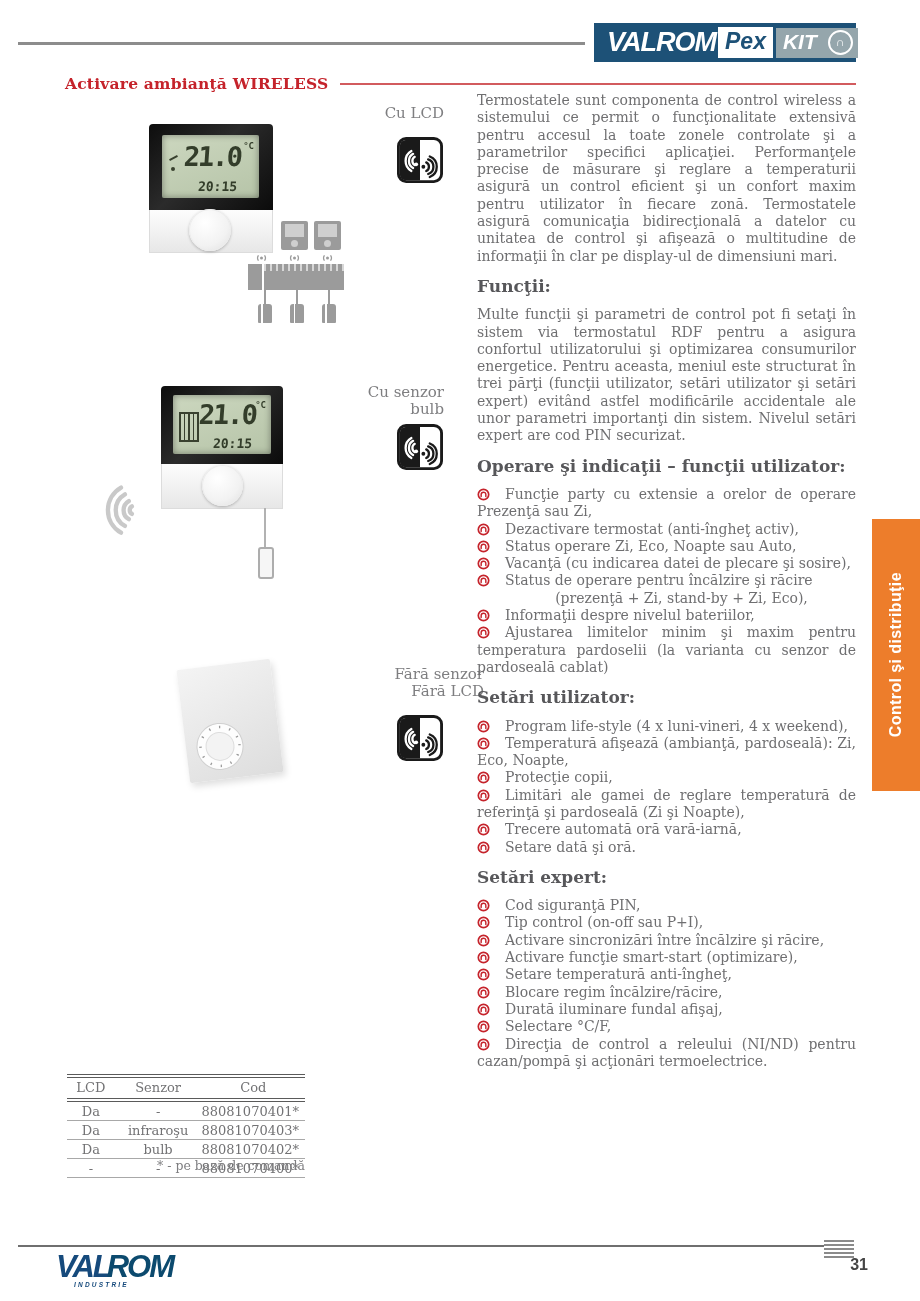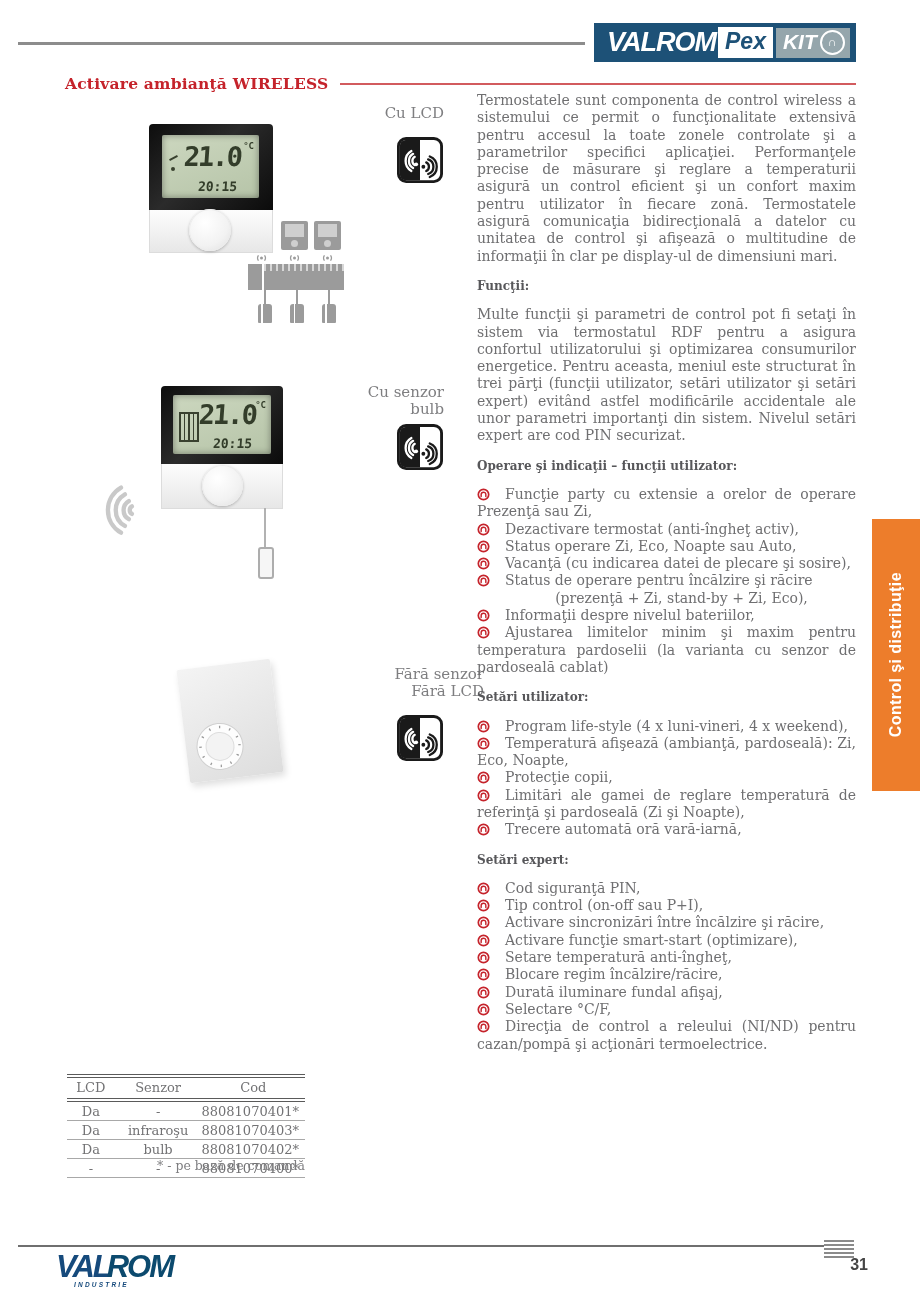--- a/index.html
+++ b/index.html
@@ -8,21 +8,21 @@
   .abs{position:absolute;}
 
   
   .top-rule{left:18px;top:42px;width:567px;height:3px;background:#8c8c8c;}
   .brand{left:594px;top:23px;width:262px;height:39px;background:#1d5177;display:flex;align-items:center;
          font-family:"Liberation Sans",sans-serif;}
   .brand .valrom{color:#fff;font-weight:bold;font-style:italic;font-size:27px;letter-spacing:-1px;padding-left:13px;flex:1;}
   .brand .pexbox{background:#fff;color:#1d5177;font-weight:bold;font-style:italic;font-size:23px;
          padding:1px 7px 3px 7px;margin:4px 0 4px 2px;}
   .brand .kitbox{background:#95a6ac;color:#fff;font-weight:bold;font-style:italic;font-size:21px;
-         display:flex;align-items:center;gap:3px;padding:2px 5px 3px 7px;margin:4px 13px 4px 3px;}
+         display:flex;align-items:center;gap:11px;padding:2px 5px 3px 7px;margin:4px 13px 4px 3px;}
   .brand .circle{width:21px;height:21px;border:2.5px solid #fff;border-radius:50%;display:flex;
          align-items:center;justify-content:center;font-size:12px;font-style:normal;font-weight:bold;color:#fff;}
 
   
   .title-row{left:65px;top:74px;width:791px;display:flex;align-items:center;gap:12px;}
   .title-row .ttl{font-weight:bold;font-size:15.5px;color:#c5232b;letter-spacing:.2px;white-space:nowrap;}
   .title-row .rline{flex:1;height:2px;background:#d25b5e;}
 
   
   .thermo{background:transparent;}
@@ -88,21 +88,21 @@
   .lab1{left:338px;top:105px;width:106px;}
   .lab2{left:330px;top:384px;width:114px;}
   .lab3{left:368px;top:666px;width:96px;margin-left:20px;}
   .wic{width:46px;height:46px;}
   .wic1{left:397px;top:137px;} .wic2{left:397px;top:424px;} .wic3{left:397px;top:715px;}
   .bigwifi{left:101px;top:477px;}
 
   
   .rcol{left:477px;top:92px;width:379px;font-size:14px;line-height:17.3px;text-align:justify;color:#6f6f71;}
   .rcol p{margin:0;}
-  .rcol h3{margin:13px 0 11px 0;font-size:12px;color:#57575a;text-align:left;}
+  .rcol h3{margin:13px 0 11px 0;font-size:17px;color:#57575a;text-align:left;}
   .li{text-align:justify;}
   .li .btx{}
   .li.cont{padding-left:30px;text-align:center;}
   .bullet{display:inline-block;width:13px;height:13px;margin-right:15px;vertical-align:-2px;}
 
   
   .tblwrap{left:67px;top:1074px;width:238px;}
   table.tbl{width:238px;border-collapse:collapse;font-size:13px;color:#727274;border-top:4px double #5a5a5a;}
   .tbl th{font-weight:normal;padding:2px 0 3px 0;border-bottom:4px double #5a5a5a;}
   .tbl td{padding:1.5px 0;border-bottom:1px solid #a8a8a8;text-align:center;}
@@ -322,20 +322,24 @@
           <path d="M6.4 13.2 V10 a3.6 3.6 0 0 1 7.2 0 V13.2" fill="none" stroke="#c5232b" stroke-width="2.2" stroke-linecap="round"></path>
         </svg><span class="btx">Protecţie copii,</span></div>
     <div class="li"><svg class="bullet" viewBox="0 0 20 20">
           <circle cx="10" cy="10" r="8" fill="#fff" stroke="#c5232b" stroke-width="2.6"></circle>
           <path d="M6.4 13.2 V10 a3.6 3.6 0 0 1 7.2 0 V13.2" fill="none" stroke="#c5232b" stroke-width="2.2" stroke-linecap="round"></path>
         </svg><span class="btx">Limitări ale gamei de reglare temperatură de referinţă şi pardoseală (Zi şi Noapte),</span></div>
     <div class="li"><svg class="bullet" viewBox="0 0 20 20">
           <circle cx="10" cy="10" r="8" fill="#fff" stroke="#c5232b" stroke-width="2.6"></circle>
           <path d="M6.4 13.2 V10 a3.6 3.6 0 0 1 7.2 0 V13.2" fill="none" stroke="#c5232b" stroke-width="2.2" stroke-linecap="round"></path>
         </svg><span class="btx">Trecere automată oră vară-iarnă,</span></div>
+    <div class="li"><svg class="bullet" viewBox="0 0 20 20">
+          <circle cx="10" cy="10" r="8" fill="#fff" stroke="#c5232b" stroke-width="2.6"></circle>
+          <path d="M6.4 13.2 V10 a3.6 3.6 0 0 1 7.2 0 V13.2" fill="none" stroke="#c5232b" stroke-width="2.2" stroke-linecap="round"></path>
+        </svg><span class="btx">Setare dată şi oră.</span></div>
 
     <h3>Setări expert:</h3>
     <div class="li"><svg class="bullet" viewBox="0 0 20 20">
           <circle cx="10" cy="10" r="8" fill="#fff" stroke="#c5232b" stroke-width="2.6"></circle>
           <path d="M6.4 13.2 V10 a3.6 3.6 0 0 1 7.2 0 V13.2" fill="none" stroke="#c5232b" stroke-width="2.2" stroke-linecap="round"></path>
         </svg><span class="btx">Cod siguranţă PIN,</span></div>
     <div class="li"><svg class="bullet" viewBox="0 0 20 20">
           <circle cx="10" cy="10" r="8" fill="#fff" stroke="#c5232b" stroke-width="2.6"></circle>
           <path d="M6.4 13.2 V10 a3.6 3.6 0 0 1 7.2 0 V13.2" fill="none" stroke="#c5232b" stroke-width="2.2" stroke-linecap="round"></path>
         </svg><span class="btx">Tip control (on-off sau P+I),</span></div>

